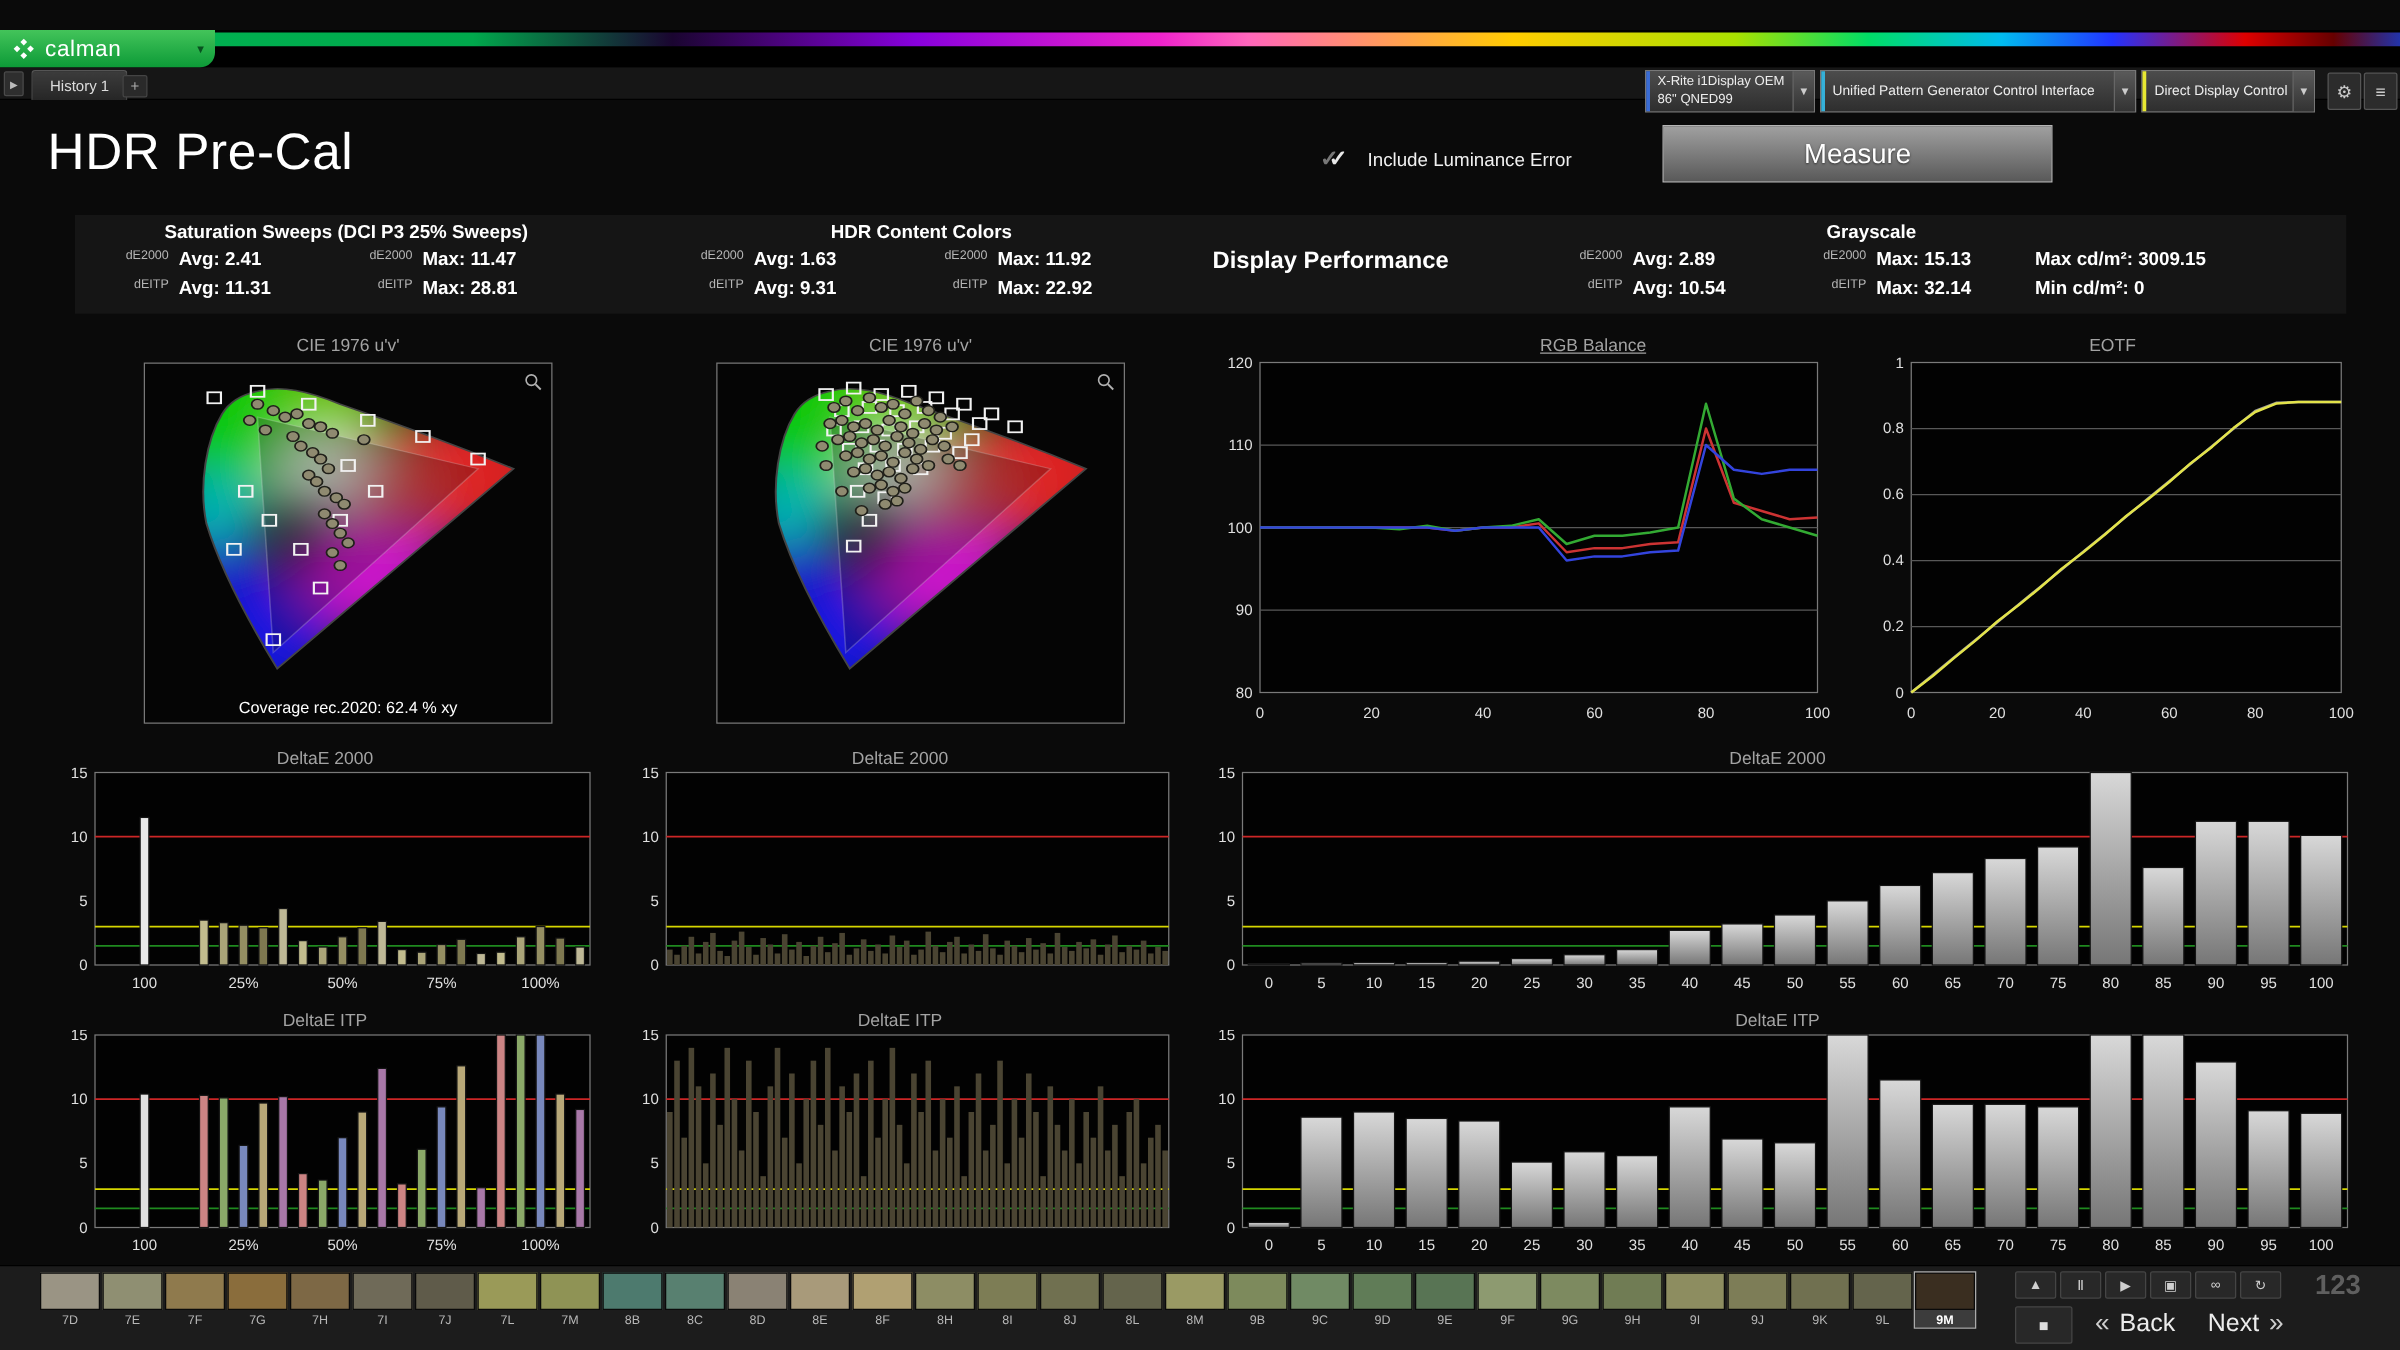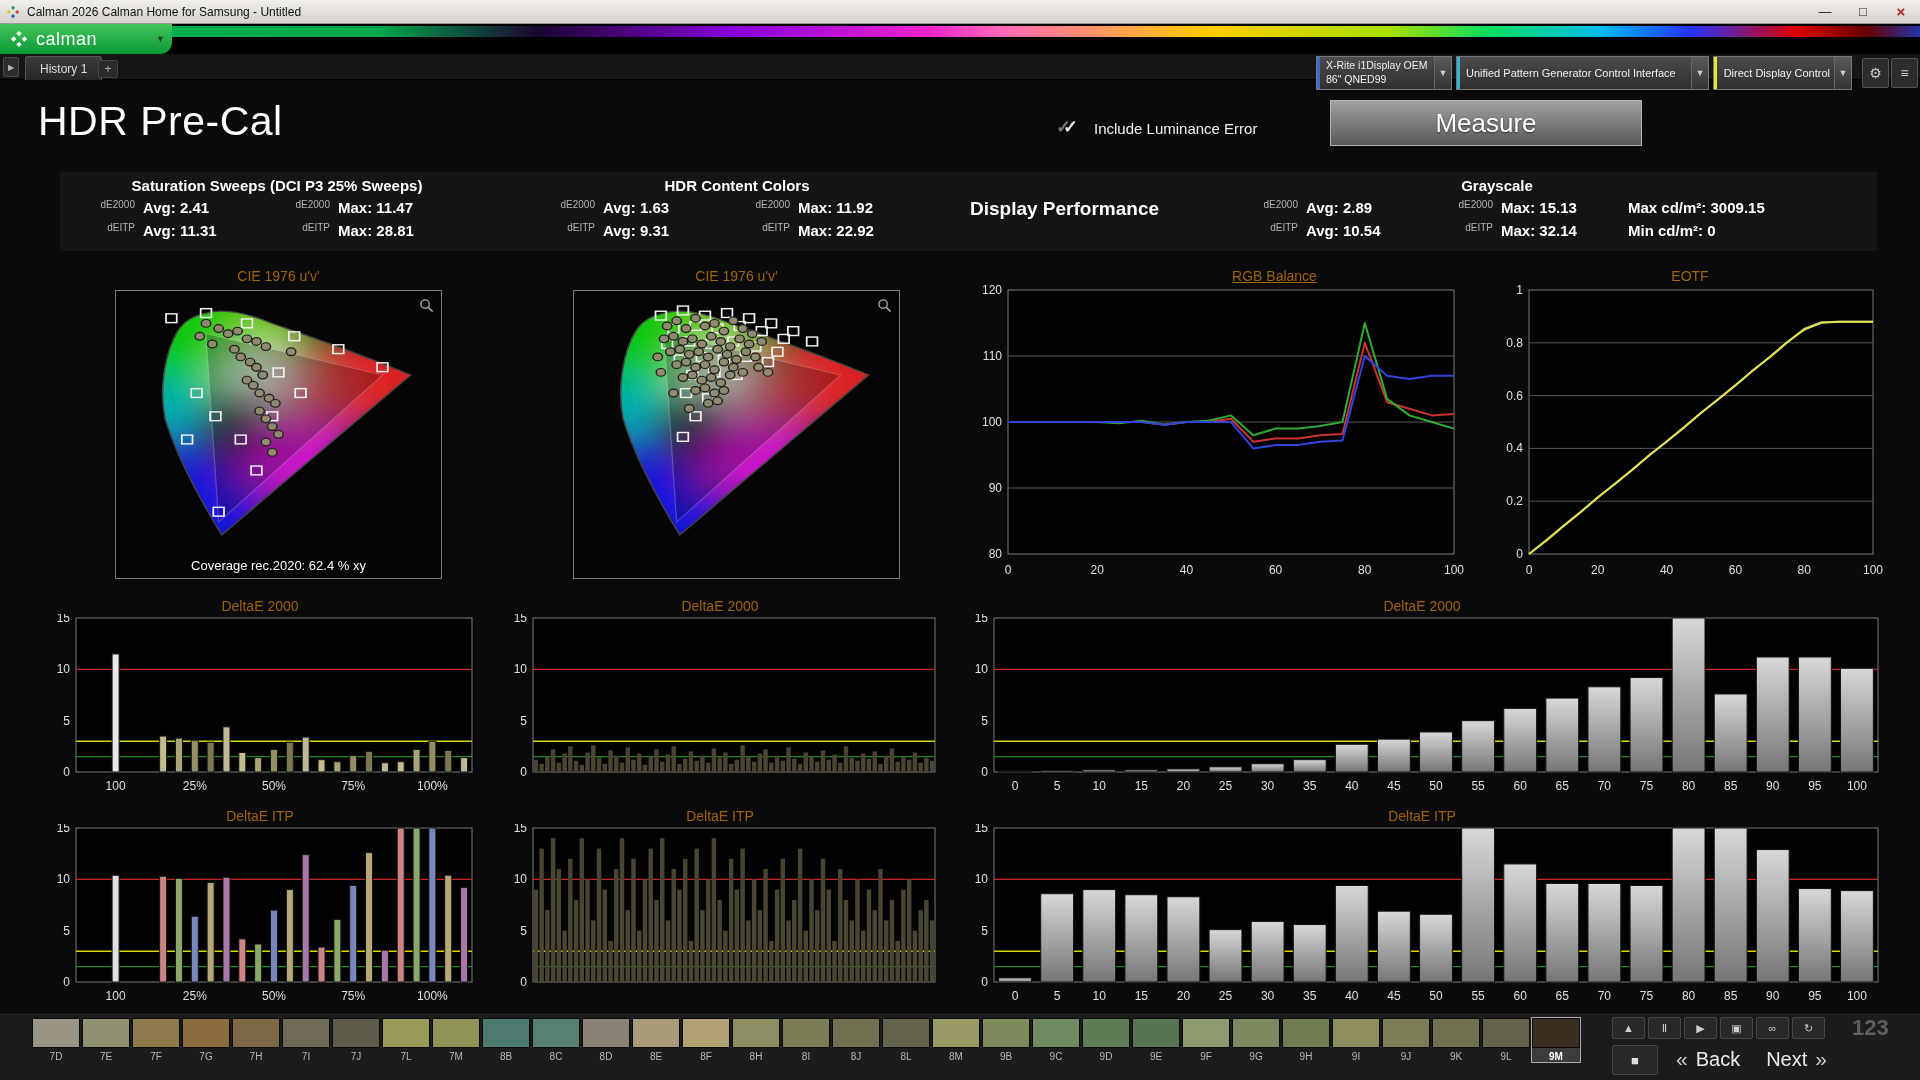--- a/index.html
+++ b/index.html
@@ -37,38 +37,38 @@
   .iconbtns{position:absolute;left:1862px;top:58px;width:56px;height:30px;display:flex;gap:2px;}
   .iconbtn{flex:1;background:#2c2c2c;border:1px solid #555;color:#ccc;display:flex;align-items:center;justify-content:center;font-size:14px;border-radius:2px;}
 
   
   .page-title{position:absolute;left:38px;top:98px;font-size:41px;color:#fff;font-weight:normal;letter-spacing:.5px;}
   .lum{position:absolute;left:1056px;top:118px;display:flex;align-items:center;gap:12px;color:#f0f0f0;font-size:15px;}
   .dblcheck{position:relative;width:26px;height:20px;}
   .dblcheck span{position:absolute;top:-2px;font-size:18px;font-weight:bold;}
   .dblcheck .c1{left:0;color:#777;}
   .dblcheck .c2{left:7px;color:#e8e8e8;}
-  .measure{position:absolute;left:1330px;top:100px;width:312px;height:46px;background:linear-gradient(#a0a0a0,#595959);border:1px solid #b5b5b5;color:#fff;font-size:26px;display:flex;align-items:center;justify-content:center;text-shadow:0 1px 2px rgba(0,0,0,.6);}
+  .measure{position:absolute;left:1330px;top:100px;width:312px;height:46px;background:linear-gradient(#a0a0a0,#595959);border:1px solid #b5b5b5;color:#fff;font-size:22px;display:flex;align-items:center;justify-content:center;text-shadow:0 1px 2px rgba(0,0,0,.6);}
 
   
   .stats{position:absolute;left:60px;top:172px;width:1817px;height:79px;background:#151515;}
   .stitle{position:absolute;top:5px;font-size:15px;font-weight:bold;color:#fff;text-align:center;width:380px;}
   .sgrid{position:absolute;top:27px;display:grid;grid-template-columns:195px 200px;row-gap:2px;}
   .scell{display:flex;align-items:flex-start;height:21px;}
   .slabel{width:48px;text-align:right;font-size:10px;color:#b5b5b5;margin-right:8px;}
   .svalue{font-size:15px;font-weight:bold;color:#fff;white-space:nowrap;}
   #satT{left:27px;} #satG{left:27px;}
   #hdrT{left:487px;} #hdrG{left:487px;}
   .perf{position:absolute;left:910px;top:26px;font-size:19px;font-weight:bold;color:#fff;}
   #grayT{left:1247px;} #grayG{left:1190px;}
   .cdcol{position:absolute;left:1568px;top:27px;}
   .cdrow{height:23px;font-size:15px;font-weight:bold;color:#fff;white-space:nowrap;}
 
   
-  .ctitle{position:absolute;height:17px;font-size:14px;color:#a16207;text-align:center;}
+  .ctitle{position:absolute;height:17px;font-size:14px;color:#a3a3a3;text-align:center;}
   .cbody{position:absolute;}
   svg text{font-family:"Liberation Sans",sans-serif;}
   #cie1t{left:115px;top:268px;width:327px;} #cie2t{left:573px;top:268px;width:327px;}
   #rgbt{left:1041px;top:268px;width:467px;text-decoration:underline;}  #eotft{left:1495px;top:268px;width:390px;}
   .cie-panel{position:absolute;background:#050505;border:1px solid #787878;}
   #cie1{left:115px;top:290px;width:327px;height:289px;}
   #cie2{left:573px;top:290px;width:327px;height:289px;}
   .cie-svg{position:absolute;left:5px;top:4px;width:315px;height:258px;}
   .coverage{position:absolute;bottom:5px;width:100%;text-align:center;color:#fff;font-size:13px;}
   .magnifier{position:absolute;right:7px;top:7px;width:15px;height:15px;}
@@ -109,33 +109,20 @@
         <path d="M27,7 C33,5 40,7 48,11 C60,16 78,24 92,31 L32,93 C27,83 18,64 14,48 C12,36 14,22 18,14 C20,10 23,8 27,7 Z"></path>
       </clipPath>
     <filter id="cieBlur" x="-50%" y="-50%" width="200%" height="200%">
         <feGaussianBlur stdDeviation="7"></feGaussianBlur>
       </filter>
   </defs>
 </svg>
 
 <div id="app">
 
-  <div class="titlebar">
-    <svg class="tb-icon" viewBox="0 0 20 20">
-      <path d="M10,1 13,4 10,7 7,4 Z" fill="#2aa84a"></path>
-        <path d="M4,7 7,10 4,13 1,10 Z" fill="#e8c020"></path>
-      <path d="M16,7 19,10 16,13 13,10 Z" fill="#d04040"></path>
-        <path d="M10,13 13,16 10,19 7,16 Z" fill="#3060c0"></path>
-    </svg>
-    <span class="tb-title">Calman 2026 Calman Home for Samsung  - Untitled</span>
-    <span class="tb-spacer"></span>
-    <span class="tb-btn">—</span>
-    <span class="tb-btn">□</span>
-    <span class="tb-btn close">×</span>
-  </div>
 
   <div class="logorow">
     <div class="rainbow"></div>
     <div class="logo">
       <svg width="18" height="18" viewBox="0 0 20 20">
         <g fill="#fff">
             <path d="M10,1 13,4 10,7 7,4 Z"></path>
             <path d="M4,7 7,10 4,13 1,10 Z"></path>
             <path d="M16,7 19,10 16,13 13,10 Z"></path>
             <path d="M10,13 13,16 10,19 7,16 Z"></path>

